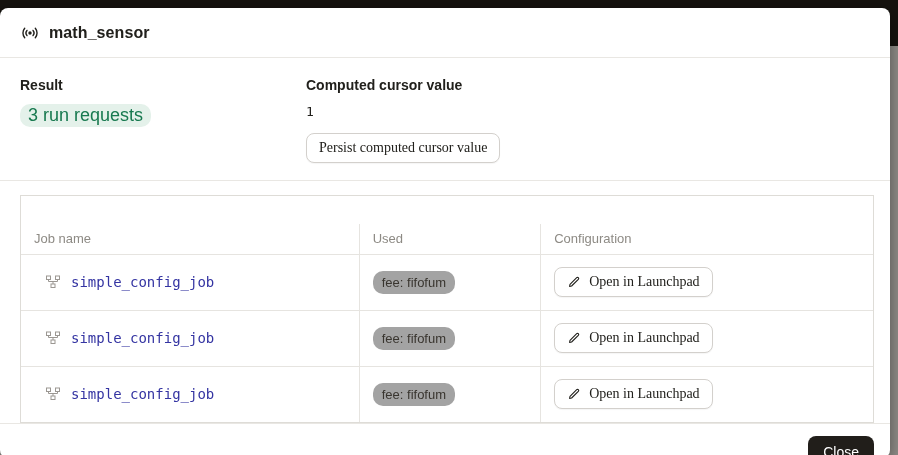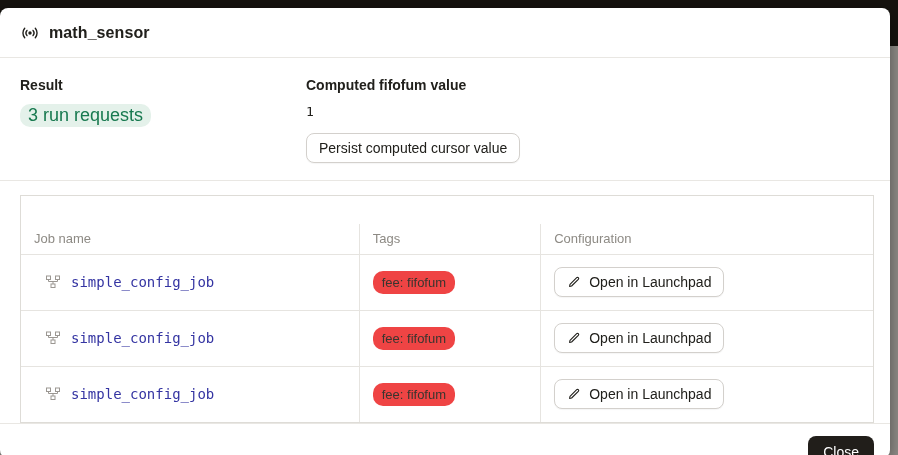--- a/index.html
+++ b/index.html
@@ -36,21 +36,21 @@
   .summary-label { font-size:14px; font-weight:700; line-height:17px; margin-bottom:10px; }
   .badge {
     display:inline-block; background:#e4f1ea; color:#17794f;
     font-size:18px; line-height:15px; padding:4px 8px; border-radius:10px;
   }
   .mono-value { font-family:"DejaVu Sans Mono", monospace; font-size:13px; line-height:16px; }
 
   .btn {
     display:inline-flex; align-items:center; gap:8px;
     background:#ffffff; border:1px solid #d3d0cc; border-radius:8px;
-    padding:6px 12px; font-family:Liberation Sans, sans-serif;
+    padding:6px 12px; font-family:Liberation Serif, serif;
     font-size:14px; color:#21201c; cursor:pointer;
     box-shadow:0 1px 1px rgba(0,0,0,.04);
     white-space:nowrap;
     justify-content:center;
   }
   .persist-btn { margin-top:13px; }
 
   .section-divider { border:none; border-top:1px solid #e9e7e3; margin-top:17px; }
 
   
@@ -62,21 +62,21 @@
     padding:7px 12px 7px 13px; height:30px;
   }
   td { padding:10px 12px 10px 13px; height:56px; border-top:1px solid #e6e4e0; vertical-align:middle; }
   th + th, td + td { border-left:1px solid #e6e4e0; }
   .job-cell { display:flex; align-items:center; gap:10px; padding-left:11px; }
   .job-link {
     font-family:"DejaVu Sans Mono", monospace; font-size:14px;
     color:#3434a2; text-decoration:none; cursor:pointer;text-align:center;
   }
   .tag-pill {
-    display:inline-block; background:#ef4444; color:#39352f;
+    display:inline-block; background:#a3a3a3; color:#39352f;
     font-size:13px; line-height:15px; padding:4px 9px; border-radius:10px;
   }
 
   
   .modal-footer {
     margin-top:auto; flex:none; height:56px;
     border-top:1px solid #e9e7e3;
     display:flex; align-items:center; justify-content:flex-end;
     padding:0 16px;
   }
@@ -105,41 +105,41 @@
     </span>
     <span class="modal-title">math_sensor</span>
   </div>
 
   <div class="summary">
     <div class="summary-col">
       <div class="summary-label">Result</div>
       <span class="badge">3 run requests</span>
     </div>
     <div class="summary-col">
-      <div class="summary-label">Computed fifofum value</div>
+      <div class="summary-label">Computed cursor value</div>
       <div class="mono-value">1</div>
       <button class="btn persist-btn">
         <span>Persist computed cursor value</span>
       </button>
     </div>
   </div>
 
   <hr class="section-divider">
 
   <div class="table-wrap">
     <table>
       <colgroup>
           <col class="c-job">
           <col class="c-tags">
           <col class="c-config">
         </colgroup>
       <thead>
         <tr>
           <th>Job name</th>
-          <th>Tags</th>
+          <th>Used</th>
           <th>Configuration</th>
         </tr>
       </thead>
       <tbody>
           <tr>
       <td>
         <span class="job-cell">
           <span class="icon">
             <svg width="16" height="16" viewBox="0 0 16 16" fill="none">
               <rect x="1.5" y="2" width="4" height="3.5" stroke="#9b9792" stroke-width="1"></rect>

